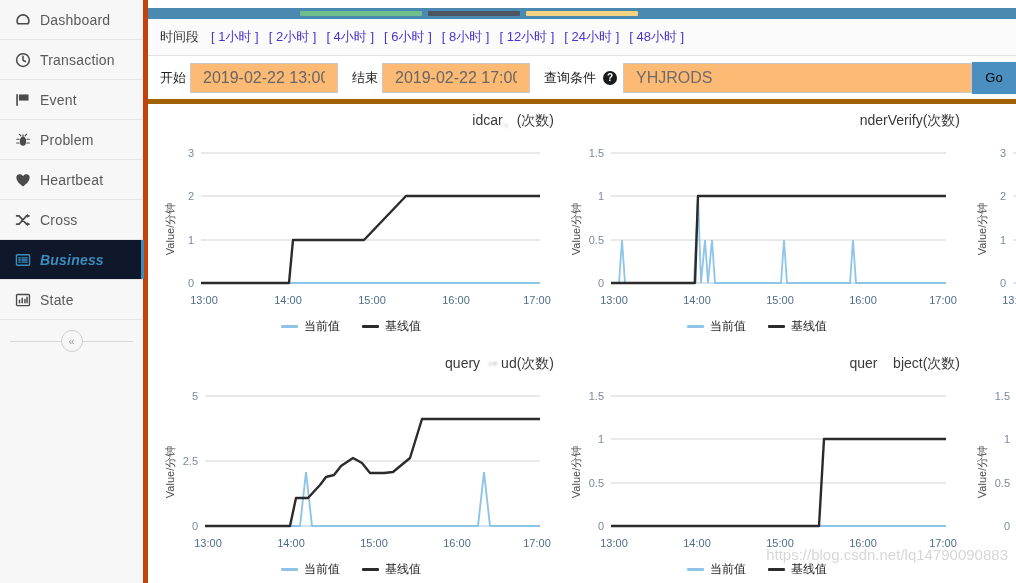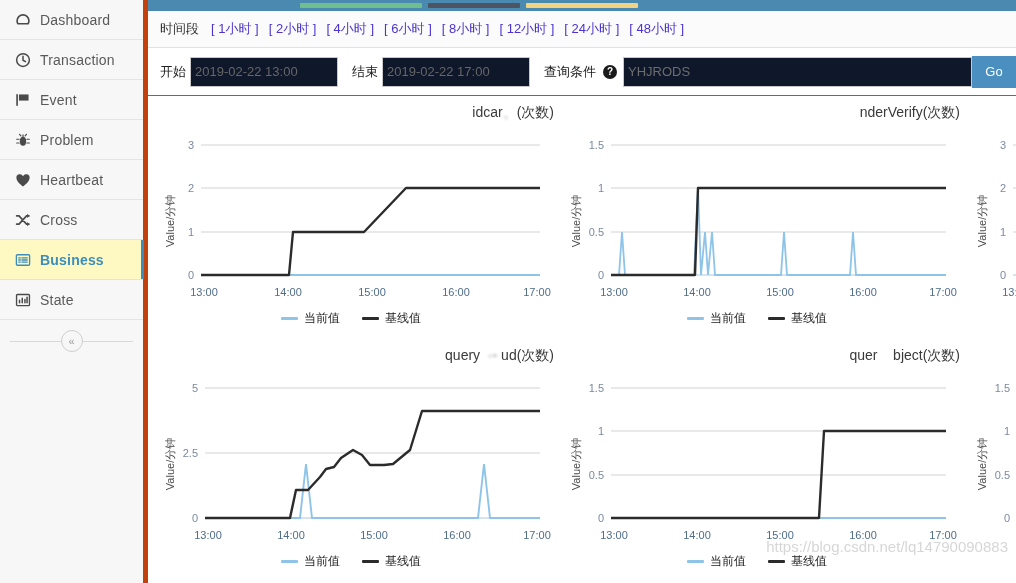--- a/index.html
+++ b/index.html
@@ -25,23 +25,24 @@
     display: flex; align-items: center;
     padding-left: 14px;
     border-bottom: 1px solid #e4e4e4;
     color: #5a5a5a;
     font-size: 14px;
     cursor: pointer;
     position: relative;
     background: #f7f7f7;
   }
   .side-item.active {
-    background: #fef9c3;
+    background: #0f172a;
     color: #3c8dbc;
     font-weight: bold;
+    font-style: italic;
   }
   .side-item.active::after {
     content: "";
     position: absolute; right: -1px; top: 0; bottom: 0;
     width: 3px; background: #3c8dbc;
   }
   .side-ico {
     width: 26px; height: 20px;
     display: flex; align-items: center; justify-content: flex-start;
     color: #4a4a4a; flex: 0 0 26px;
@@ -58,21 +59,21 @@
   }
   .collapse-btn {
     width: 22px; height: 22px; border-radius: 50%;
     border: 1px solid #cfcfcf; background: #f7f7f7;
     display: flex; align-items: center; justify-content: center;
     font-size: 11px; color: #9a9a9a; position: relative; z-index: 2;
     cursor: pointer;
   }
 
   
-  .main { flex: 1 1 auto; height: 438px; position: relative; background: #fff; }
+  .main { flex: 1 1 auto; height: 438px; position: relative; background: #fff; margin-top: 8px; }
   .topbar {
     height: 11px; background: #4a89b0;
     display: flex; align-items: center; gap: 6px;
     padding-left: 152px;
   }
   .topbar-chip { height: 5px; border-radius: 1px; }
   .chip-green  { width: 122px; background: #6fbf8e; }
   .chip-dark   { width: 92px;  background: #4c5561; }
   .chip-yellow { width: 112px; background: #f2d383; }
 
@@ -86,41 +87,41 @@
   }
   .range-label { color: #333; margin-right: 12px; }
   .range-link {
     color: #4b33cf; text-decoration: none; font-size: 13px;
     margin-right: 10px; cursor: pointer; white-space: nowrap;
   }
 
   .form-row {
     height: 48px; display: flex; align-items: center;
     padding-left: 12px; gap: 0;
-    border-bottom: 1px solid #a16207;
+    border-bottom: 5px solid #a16207;
     background: #fff;
   }
   .f-label { font-size: 13px; color: #222; margin-right: 4px; white-space: nowrap; }
   .f-input {
-    height: 30px; border: 1px solid #c9c9c9; background: #0f172a;
-    font-size: 13px; color: #666; padding: 0 4px;
+    height: 30px; border: 1px solid #c9c9c9; background: #fdba74;
+    font-size: 16px; color: #666; padding: 0 12px;
     font-family: "Liberation Sans", sans-serif;
     outline: none;
   }
   .in-start, .in-end { width: 148px; }
   .gap { width: 14px; }
   .help-ico {
     width: 14px; height: 14px; border-radius: 50%;
     background: #1a1a1a; color: #fff; font-size: 10px; font-weight: bold;
     display: inline-flex; align-items: center; justify-content: center;
     margin: 0 6px 0 3px; cursor: pointer;
   }
   .in-query { width: 300px; flex: 1 1 auto; color: #6d6d6d; }
   .go-btn {
-    height: 32px; width: 44px; background: #4a8fc0; color: #ffffff;
+    height: 32px; width: 44px; background: #4a8fc0; color: #000000;
     border: none; font-size: 13px; cursor: pointer;
     font-family: "Liberation Sans", sans-serif;
   }
 
   
   .charts {
     position: relative;
     width: 868px; height: 487px;
     overflow: hidden;
   }

